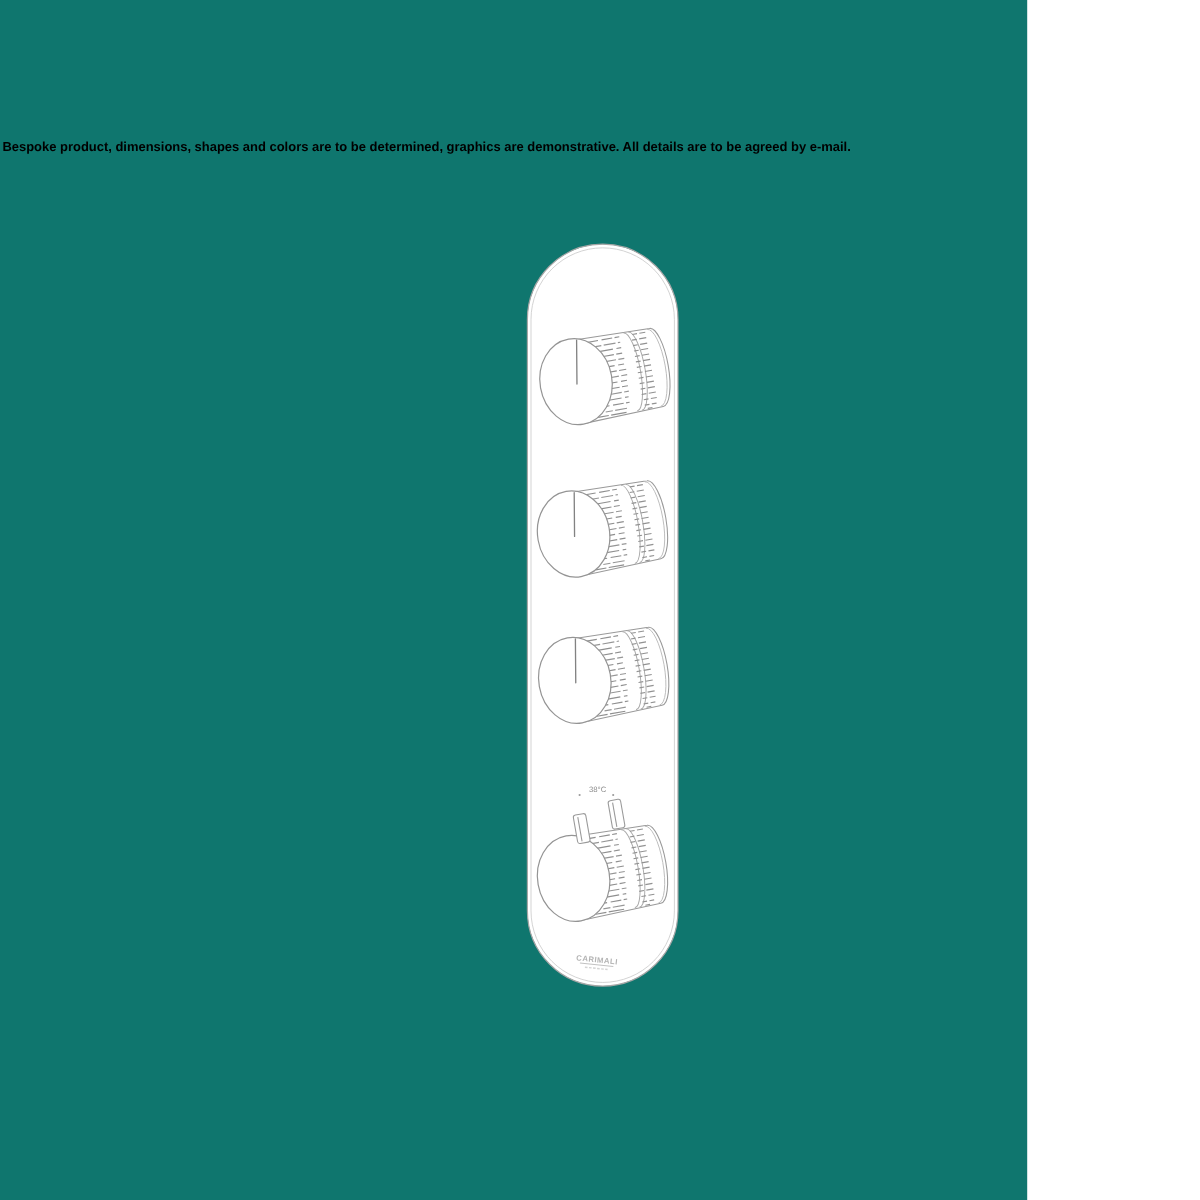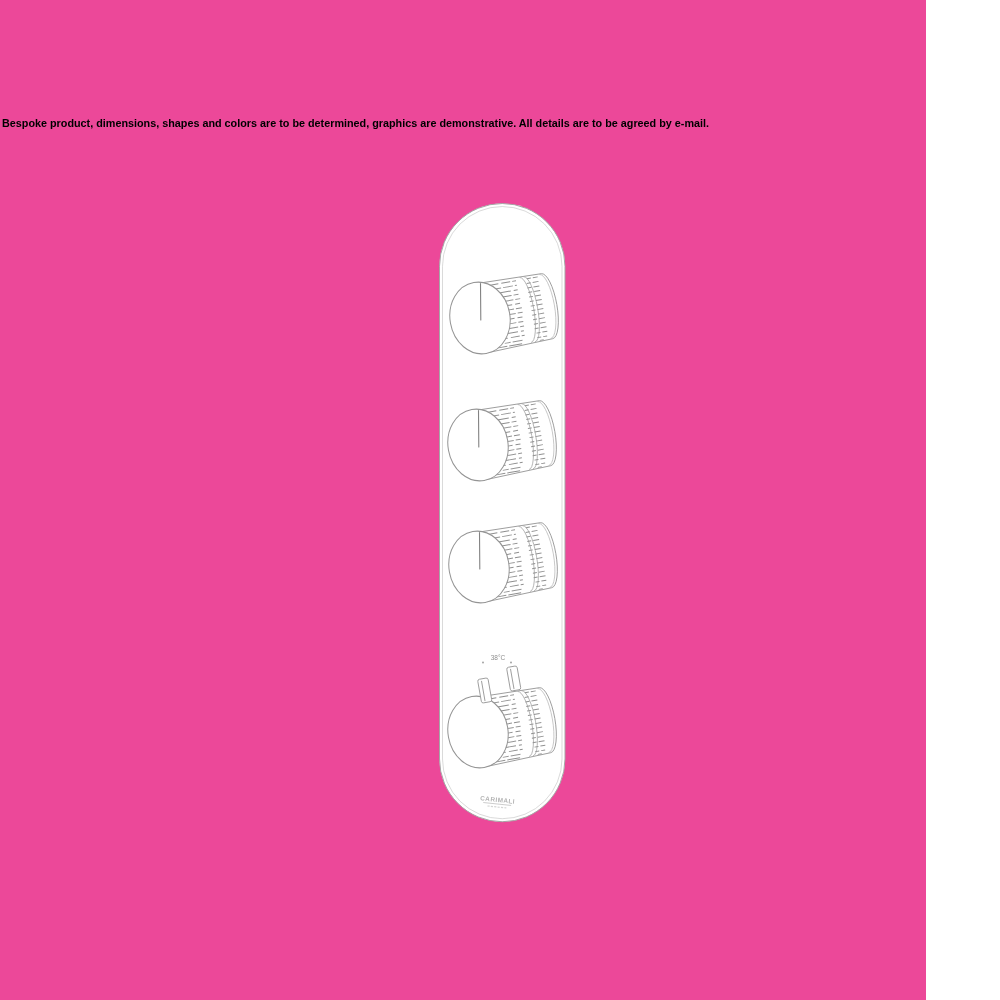--- a/index.html
+++ b/index.html
@@ -6,23 +6,23 @@
     margin: 0;
     padding: 0;
     width: 1000px;
     height: 1000px;
     background: #ffffff;
     font-family: "Liberation Sans", sans-serif;
     overflow: hidden;
   }
   .stage {
     position: relative;
-    width: 926px;
+    width: 856px;
     height: 1000px;
-    background: #ec4899;
+    background: #0f766e;
   }
   .disclaimer {
     position: absolute;
     left: 2px;
     top: 116px;
     width: 760px;
     margin: 0;
     font-size: 10.8px;
     line-height: 14px;
     font-weight: bold;

